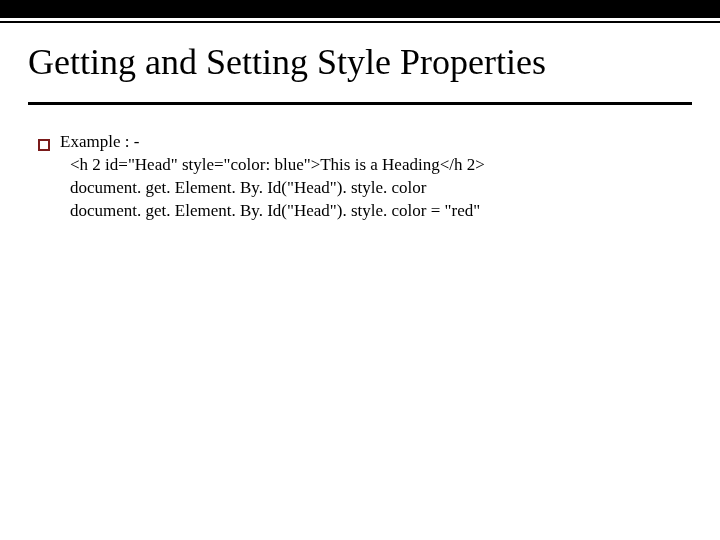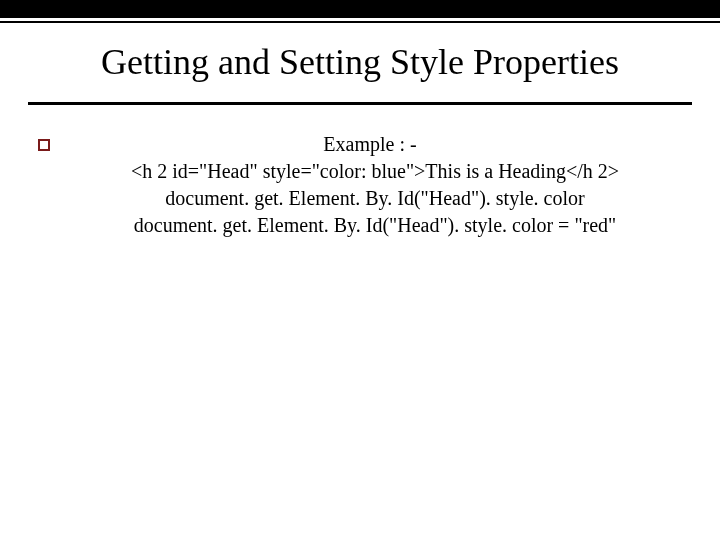--- a/index.html
+++ b/index.html
@@ -1,19 +1,18 @@
 <!DOCTYPE html>
 <html><head>
   <meta charset="utf-8">
   <style>
     * {
       margin: 0;
       padding: 0;
       box-sizing: border-box;
-      text-align: center;
     }
     body {
       width: 720px;
       height: 540px;
       background: #ffffff;
       font-family: "Times New Roman", Times, serif;
       color: #000000;
       position: relative;
     }
     .top-bar {
@@ -50,21 +49,21 @@
     .bullet {
       position: absolute;
       left: -22px;
       top: 8px;
       width: 12px;
       height: 12px;
       border: 2px solid #7a1a1a;
       display: block;
     }
     .body-text {
-      font-size: 20px;
+      font-size: 17px;
       line-height: 1.35;
     }
     .indent-1 {
       margin-left: 10px;
     }
   </style>
 </head>
 <body>
 
 <div class="top-bar"></div>

